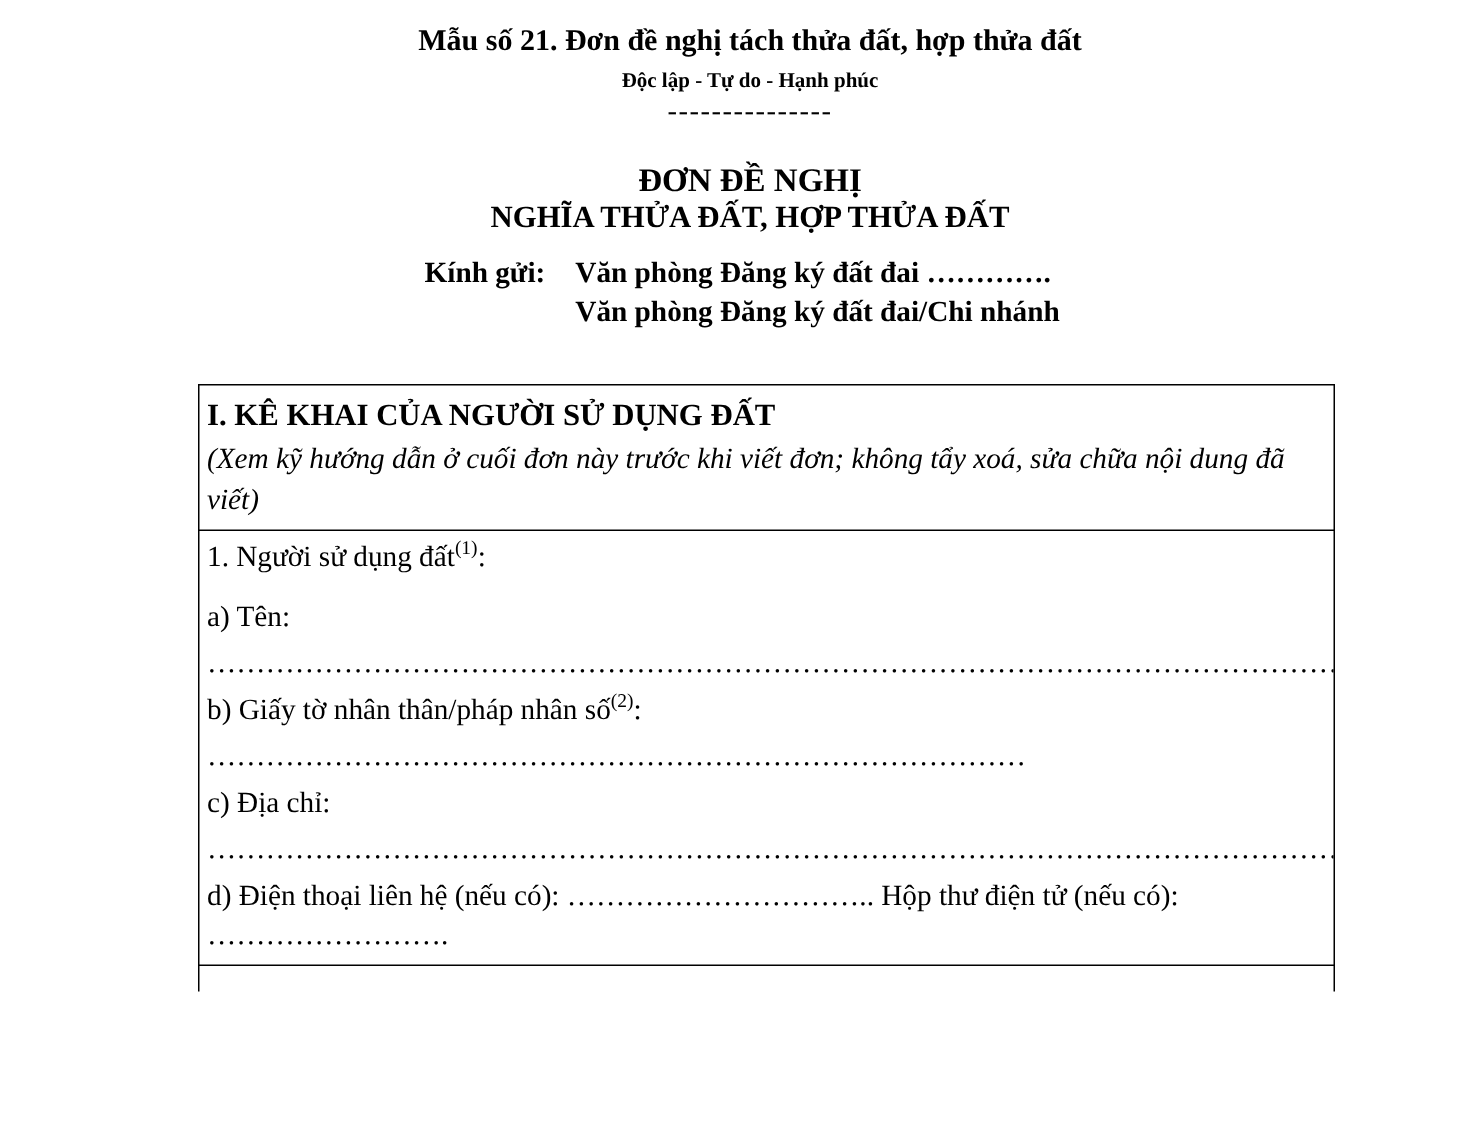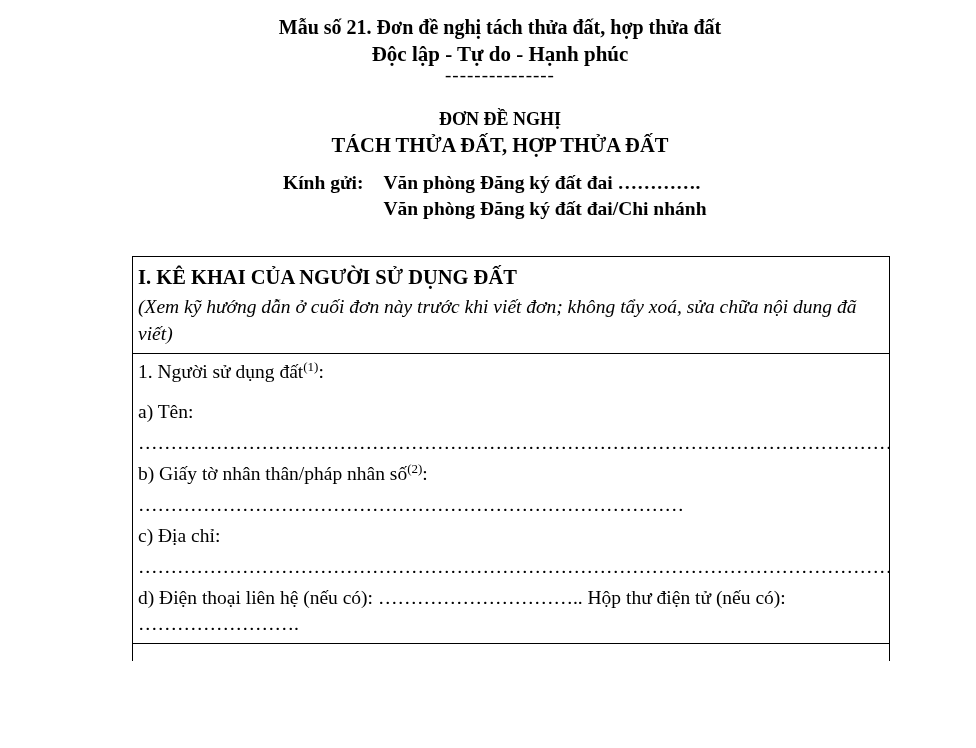--- a/index.html
+++ b/index.html
@@ -11,23 +11,23 @@
     background: #ffffff;
     color: #000000;
     font-family: "Liberation Serif", "DejaVu Serif", serif;
     font-size: 19.5px;
   }
   .center { text-align: center; padding-left: 24px; }
   .bold { font-weight: bold; }
 
   .form-label { padding-top: 15px; line-height: 24px; font-size: 20px; }
   .republic   { margin-top: 12px; line-height: 25px; font-size: 20.5px; }
-  .motto      { margin-top: 3px;  line-height: 25px; font-size: 21px; }
+  .motto      { margin-top: 3px;  line-height: 25px; font-size: 14px; }
   .separator  { line-height: 16px; font-size: 19px; letter-spacing: 1px; }
-  .pt1 { margin-top: 24px; line-height: 25px; font-size: 18px; }
+  .pt1 { margin-top: 24px; line-height: 25px; font-size: 22px; }
   .pt2 { margin-top: 1px;  line-height: 25px; font-size: 20.5px; }
 
   .recipient { margin: 12px 0 0 283px; display: flex; line-height: 26px; font-weight: bold; }
   .salutation { flex: 0 0 auto; }
   .recipient-lines { margin-left: 20px; }
 
   table.decl {
     margin: 34px 4px 0 132px;
     width: 758px;
     border-collapse: collapse;
@@ -52,21 +52,21 @@
 <body>
 
 <div class="doc">
 
   <div class="form-label center bold">Mẫu số 21. Đơn đề nghị tách thửa đất, hợp thửa đất</div>
 
   <div class="motto center bold">Độc lập - Tự do - Hạnh phúc</div>
   <div class="separator center">---------------</div>
 
   <div class="pt1 center bold">ĐƠN ĐỀ NGHỊ</div>
-  <div class="pt2 center bold">TÁCH THỬA ĐẤT, HỢP THỬA ĐẤT</div>
+  <div class="pt2 center bold">NGHĨA THỬA ĐẤT, HỢP THỬA ĐẤT</div>
 
   <div class="recipient">
     <span class="salutation">Kính gửi:</span>
     <div class="recipient-lines">
       <div><span>Văn phòng Đăng ký đất đai </span><span>………….</span></div>
       <div>Văn phòng Đăng ký đất đai/Chi nhánh</div>
     </div>
   </div>
 
   <table class="decl">

